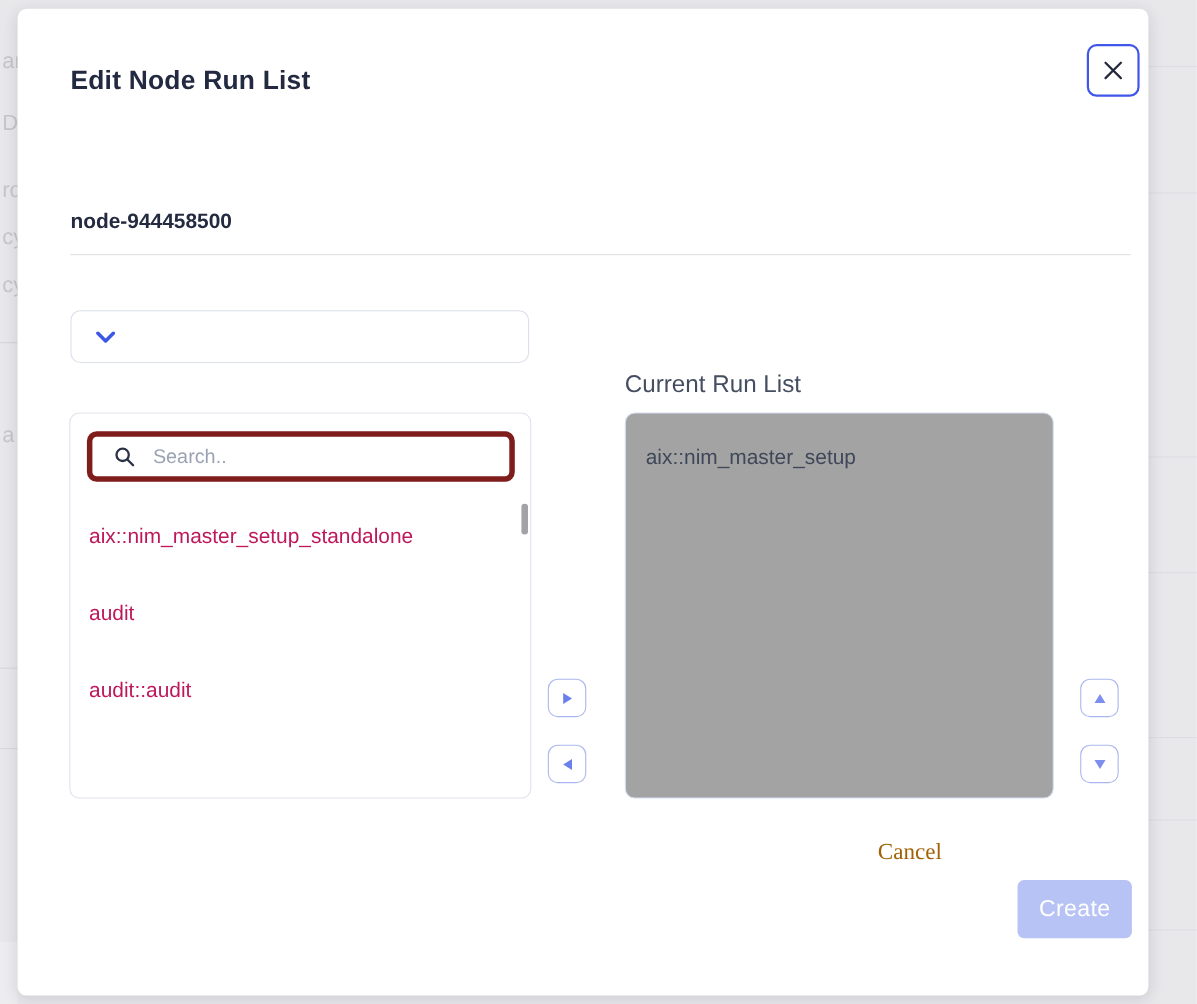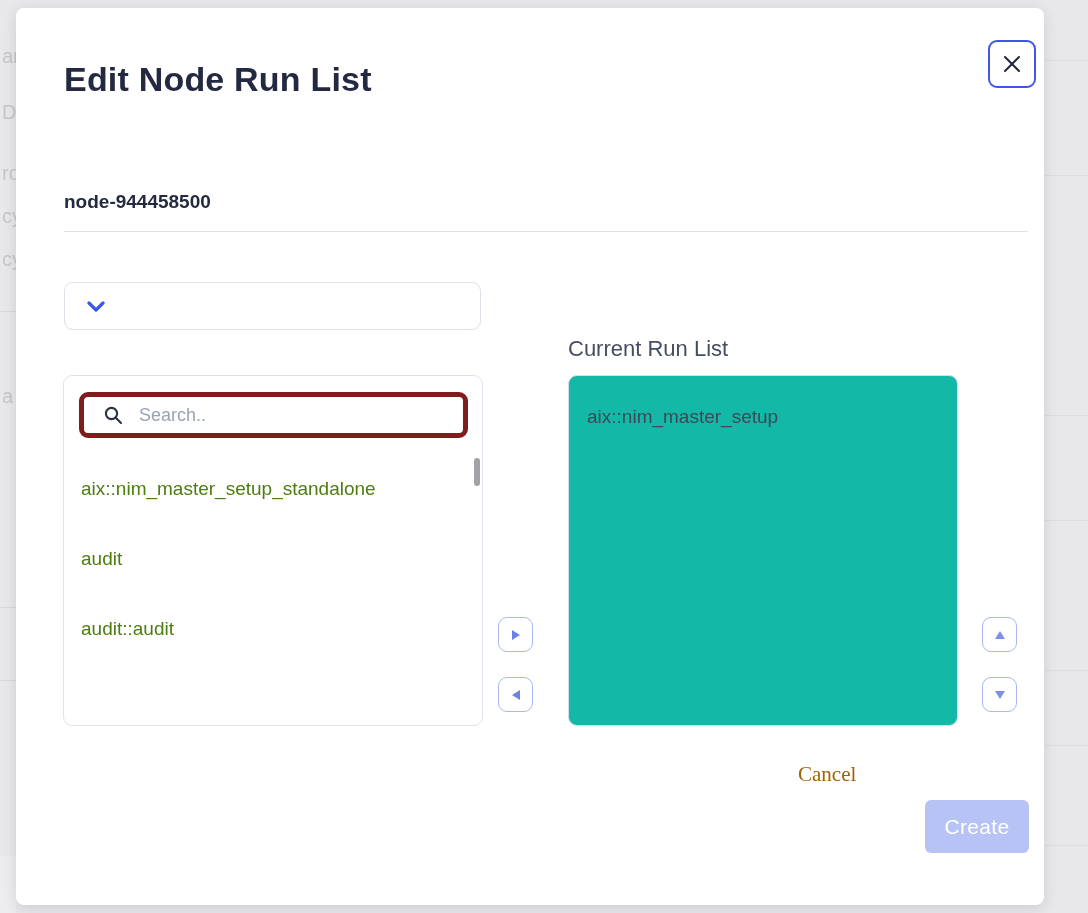--- a/index.html
+++ b/index.html
@@ -22,21 +22,21 @@
   .ghost-footer { position:absolute; left:0; top:856px; width:16px; height:57px; background:#edecef; }
 
   
   .modal {
     position:absolute; left:16px; top:8px; width:1028px; height:897px;
     background:#ffffff; border-radius:8px;
     box-shadow:0 3px 14px rgba(40,44,63,.14);
   }
   .modal-title {
     position:absolute; left:48px; top:52px;
-    font-size:34px; font-weight:700; color:#222940; letter-spacing:.2px;
+    font-size:24px; font-weight:700; color:#222940; letter-spacing:.2px;
   }
   .close-btn {
     position:absolute; left:972px; top:32px; width:48px; height:48px;
     background:#fff; border:2px solid #3f56e8; border-radius:9px;
     display:flex; align-items:center; justify-content:center; cursor:pointer;
   }
   .node-name {
     position:absolute; left:48px; top:183px;
     font-size:19px; font-weight:700; color:#242b40;
   }
@@ -65,34 +65,34 @@
   .search-wrap svg { margin-left:20px; flex:0 0 auto; }
   .search-input {
     border:none; outline:none; flex:1; height:100%; margin-left:16px;
     font-family:"Liberation Sans", sans-serif; font-size:18px; color:#464f62;
     background:transparent;
   }
   .search-input::placeholder { color:#9aa3b4; }
   .avail-list { position:absolute; left:0; top:78px; width:100%; height:273px; overflow:hidden; }
   .avail-item {
     height:70px; display:flex; align-items:center; padding-left:17px;
-    font-size:19px; color:#4d7c0f; cursor:pointer; white-space:nowrap;
+    font-size:19px; color:#be185d; cursor:pointer; white-space:nowrap;
   }
   .scroll-thumb {
     position:absolute; right:2px; top:82px; width:6px; height:28px;
     background:#a2a2a7; border-radius:3px;
   }
 
   .run-list-heading {
     position:absolute; left:552px; top:328px;
     font-size:22px; color:#454e60;text-align:right;
   }
   .right-box {
     position:absolute; left:552px; top:367px; width:390px; height:351px;
-    border:1px solid #d7def4; border-radius:9px; background:#14b8a6; overflow:hidden;
+    border:1px solid #d7def4; border-radius:9px; background:#a3a3a3; overflow:hidden;
   }
   .run-item {
     margin:30px 0 0 18px; font-size:19px; color:#3f4859; cursor:pointer; white-space:nowrap;
   }
 
   
   .mini-btn {
     position:absolute; width:35px; height:35px; background:#fff;
     border:1px solid #aab6f0; border-radius:9px; cursor:pointer;
     display:flex; align-items:center; justify-content:center;

